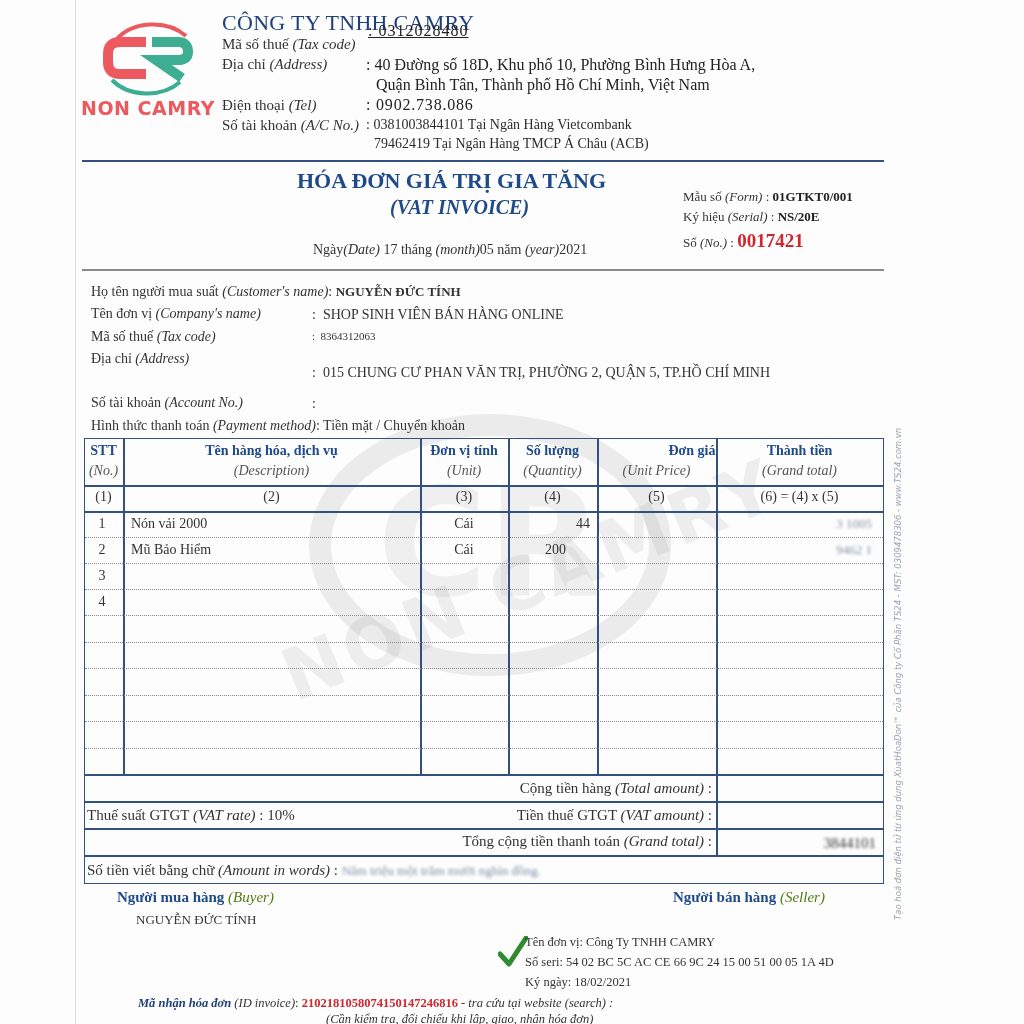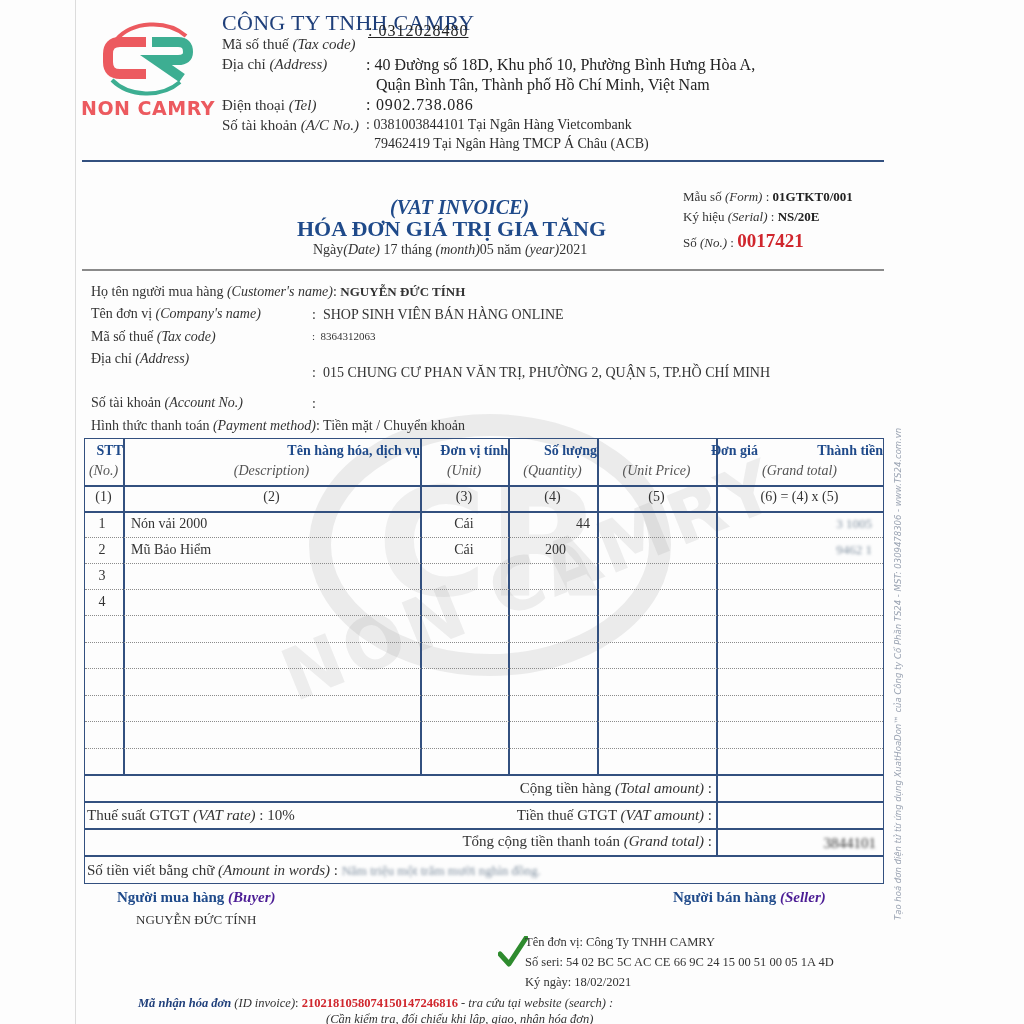--- a/index.html
+++ b/index.html
@@ -14,45 +14,45 @@
 
   
   .co-name { left: 222px; top: 10px; font-size: 22px; color: #1f3f7a; letter-spacing: 0.3px; }
   .hdr-line { font-size: 15px; color: #333; }
   .hdr-val { font-size: 16px; color: #222; }
   .logo-text { left: 81px; top: 97px; font-family: "DejaVu Sans", sans-serif; font-weight: bold; font-size: 19px; color: #ec5a5f; letter-spacing: 0.5px; }
 
   .rule-blue { position: absolute; left: 82px; width: 802px; top: 160px; height: 2px; background: #33507f; }
   .rule-gray { position: absolute; left: 82px; width: 802px; top: 269px; height: 2px; background: #8a8a8a; }
 
-  .title { left: 297px; top: 168px; font-size: 22px; font-weight: bold; color: #1f4a8a; margin-top: 48px; }
+  .title { left: 297px; top: 168px; font-size: 22px; font-weight: bold; color: #1f4a8a; }
   .subtitle { left: 390px; top: 196px; font-size: 20px; font-weight: bold; font-style: italic; color: #1f4a8a; }
   .date-line { left: 313px; top: 242px; font-size: 14px; color: #333; }
   .meta { font-size: 13px; color: #333; }
   .meta b { color: #222; }
   .invno { font-size: 19px; font-weight: bold; color: #d0262d; }
 
   
   .cust { font-size: 14px; color: #333; }
 
   
   .tbl { position: absolute; left: 84px; top: 438px; width: 800px; height: 446px; border: 1.5px solid #33507f; }
   .vline { position: absolute; width: 1.5px; background: #33507f; }
   .hline { position: absolute; left: 84px; width: 800px; height: 1.5px; background: #33507f; }
   .dline { position: absolute; left: 85px; width: 798px; height: 0; border-top: 1px dotted #8b8b8b; }
-  .th-main { font-size: 14px; font-weight: bold; color: #1f4a8a; text-align: right; }
+  .th-main { font-size: 14px; font-weight: bold; color: #1f4a8a; text-align: center; }
   .th-sub { font-size: 14px; font-style: italic; color: #555; text-align: center; }
   .cell { font-size: 14px; color: #333; }
   .center { text-align: center; }
   .blurred { filter: blur(1.6px); color: #8090a0; font-size: 13px; }
   .sum { font-size: 15px; color: #333; }
 
   
   .sig-title { font-size: 15px; font-weight: bold; color: #1f4a8a; }
-  .sig-title i { font-weight: bold; color: #4c1d95; margin-top: 32px; }
+  .sig-title i { font-weight: normal; color: #4d7c0f; margin-top: 32px; }
   .sig-info { font-size: 12.5px; color: #333; }
 
   
   .wm { position: absolute; pointer-events: none; }
   .wm-text { left: 270px; top: 640px; font-family: "DejaVu Sans", sans-serif; font-weight: bold; font-size: 72px; color: rgba(140,140,140,0.14); transform: rotate(-22deg); transform-origin: left top; letter-spacing: 4px; }
 
   .side-note { left: 893px; top: 372px; font-family: "DejaVu Sans", sans-serif; font-size: 8.5px; color: #9aa3b2; font-style: italic; transform-origin: left top; transform: rotate(-90deg) translateX(-548px); width: 548px; text-align: left; }
 </style>
 </head>
 <body>
@@ -126,21 +126,21 @@
 </div>
 <div class="abs meta" style="left:683px;top:230px;">
   <span>Số</span>
   <i>(No.)</i> :
   <span class="invno">0017421</span>
 </div>
 
 <div class="rule-gray"></div>
 
 <div class="abs cust" style="left:91px;top:284px;">
-  <span>Họ tên người mua hàng</span>
+  <span>Họ tên người mua suất</span>
   <i>(Customer's name)</i>:
   <b style="font-size:13px;">NGUYỄN ĐỨC TÍNH</b>
 </div>
 <div class="abs cust" style="left:91px;top:306px;">
   <span>Tên đơn vị</span>
   <i>(Company's name)</i>
 </div>
 <div class="abs cust" style="left:312px;top:307px;">:&nbsp; <span>SHOP SINH VIÊN BÁN HÀNG ONLINE</span></div>
 
 <div class="abs cust" style="left:91px;top:329px;">

